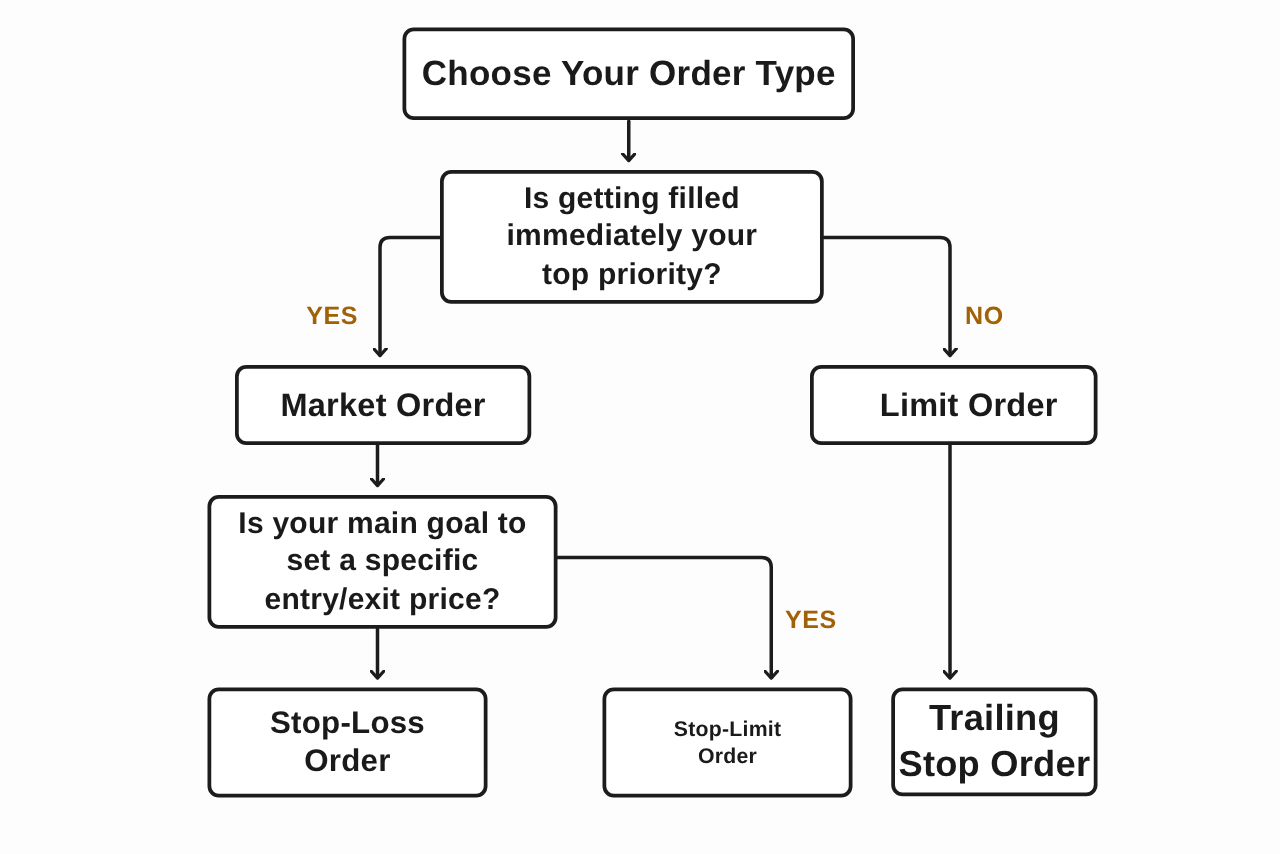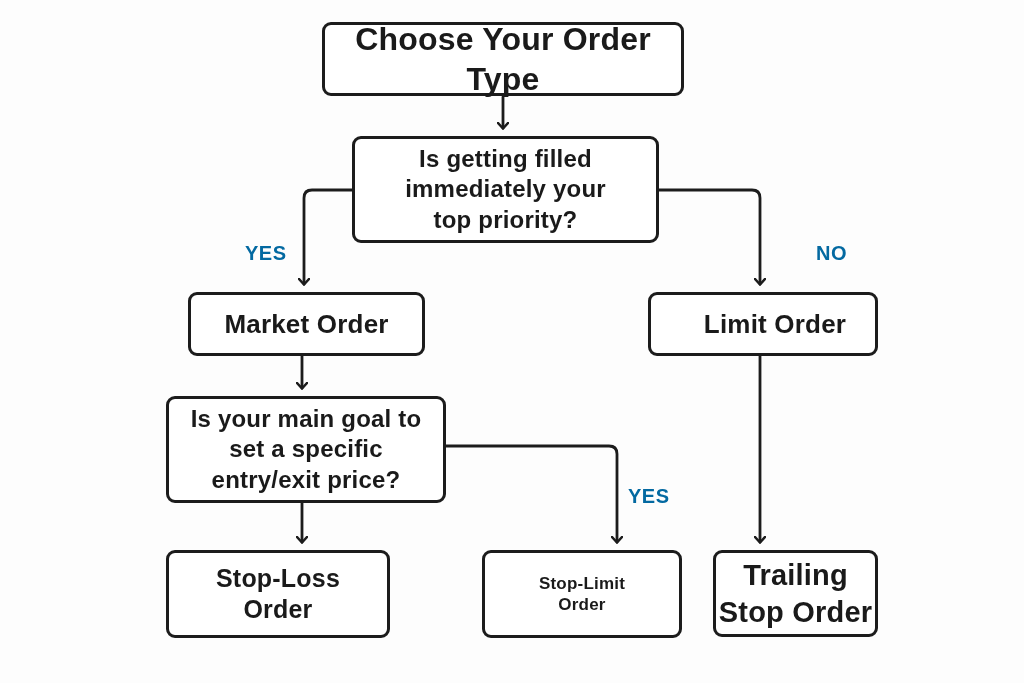--- a/index.html
+++ b/index.html
@@ -32,44 +32,44 @@
     justify-content: center;
     text-align: center;
   }
   .node-label {
     font-weight: 700;
     white-space: pre-line;
     line-height: 1.26;
     letter-spacing: 0.2px;
   }
   #node-root        { left: 322px; top: 22px;  width: 362px; height: 74px; }
-  #node-root .node-label { font-size: 32px; }
+  #node-root .node-label { font-size: 28px; }
   #node-q-fill      { left: 352px; top: 136px; width: 307px; height: 107px; }
   #node-q-fill .node-label { font-size: 24px; }
   #node-market      { left: 188px; top: 292px; width: 237px; height: 64px; }
   #node-market .node-label { font-size: 26px; }
   #node-limit       { left: 648px; top: 292px; width: 230px; height: 64px; padding-left: 24px; }
   #node-limit .node-label { font-size: 26px; }
   #node-q-goal      { left: 166px; top: 396px; width: 280px; height: 107px; }
   #node-q-goal .node-label { font-size: 24px; }
   #node-stop-loss   { left: 166px; top: 550px; width: 224px; height: 88px; }
   #node-stop-loss .node-label { font-size: 25px; }
   #node-stop-limit  { left: 482px; top: 550px; width: 200px; height: 88px; }
   #node-stop-limit .node-label { font-size: 17px; }
   #node-trailing    { left: 713px; top: 550px; width: 165px; height: 87px; }
   #node-trailing .node-label { font-size: 29px; text-align: center; }
   .edge-label {
     position: absolute;
     font-weight: 700;
     font-size: 20px;
     letter-spacing: 0.5px;
-    color: #0369a1;
+    color: #a16207;
   }
   #label-yes-left  { left: 245px; top: 242px; }
-  #label-no-right  { left: 816px; top: 242px; }
+  #label-no-right  { left: 772px; top: 242px; }
   #label-yes-right { left: 628px; top: 485px; }
 </style>
 </head>
 <body>
 
 <div class="canvas">
 
   <svg class="edges" viewBox="0 0 1024 683" fill="none">
     <defs>
       <marker id="arrow" viewBox="0 0 12 12" markerWidth="12" markerHeight="12" refX="6" refY="6" orient="auto" markerUnits="userSpaceOnUse">

